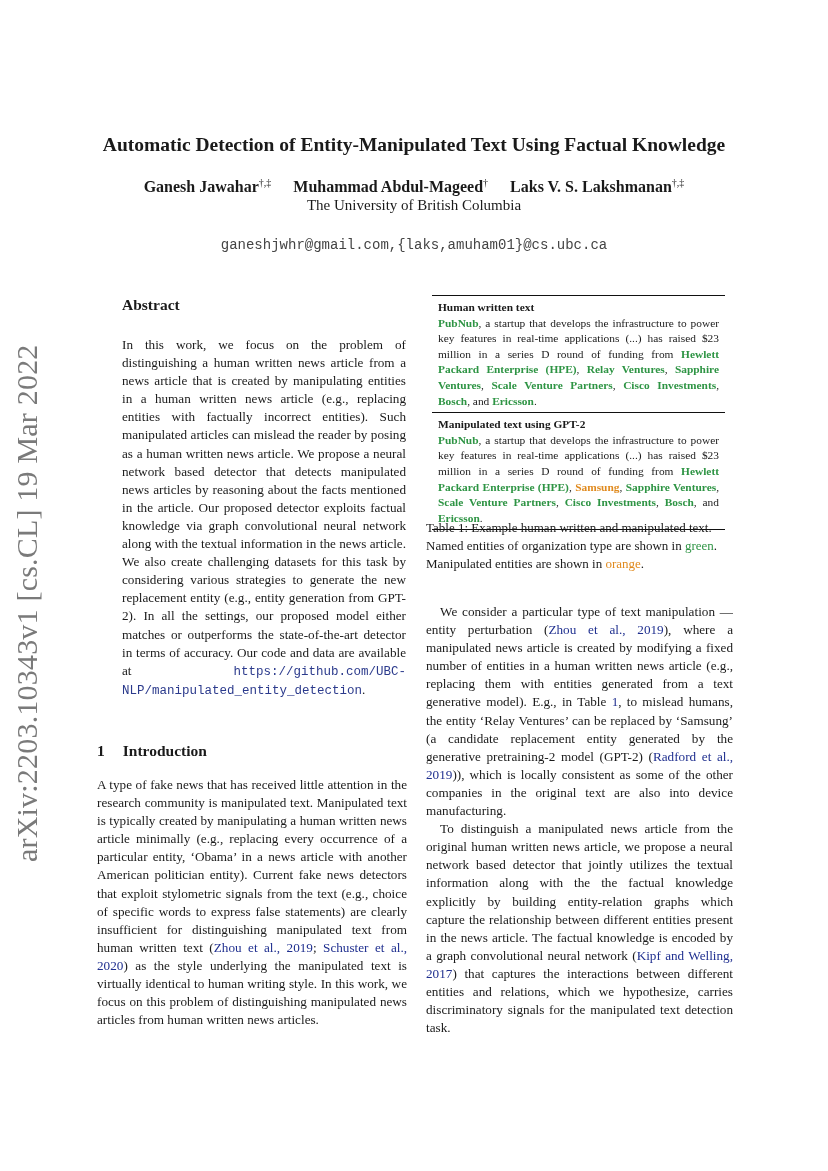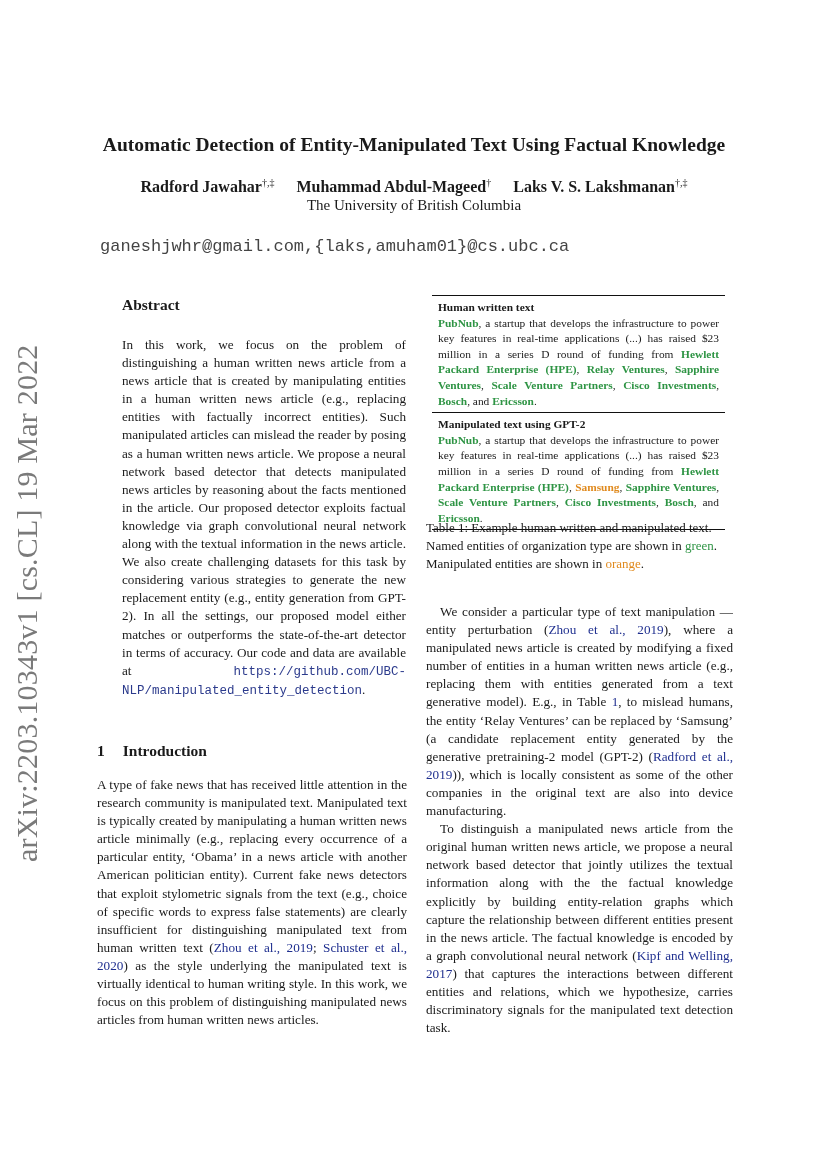--- a/index.html
+++ b/index.html
@@ -7,22 +7,22 @@
          font-family: "Liberation Serif", "DejaVu Serif", serif; color: #1a1a1a; }
   .arxiv { position: absolute; left: 10px; top: 862px; transform-origin: 0 0; transform: rotate(-90deg);
            font-size: 30px; color: #7a7a7a; white-space: nowrap; letter-spacing: 0.2px; }
   .title { position: absolute; left: 100px; width: 628px; top: 107px; text-align: center;
            font-weight: bold; font-size: 19.5px; line-height: 24px; margin-top: 26px; }
   .authors { position: absolute; left: 100px; width: 628px; top: 177px; text-align: center;
              font-weight: bold; font-size: 16px; }
   .authors span.a { margin: 0 9px; }
   sup { font-size: 10px; font-weight: normal; }
   .affil { position: absolute; left: 100px; width: 628px; top: 195px; text-align: center; font-size: 15px; line-height: 21px; }
-  .email { position: absolute; left: 100px; width: 628px; top: 237px; text-align: left;
-           font-family: "Liberation Mono", "DejaVu Sans Mono", monospace; font-size: 17px; color: #444; }
+  .email { position: absolute; left: 100px; width: 628px; top: 237px; text-align: center;
+           font-family: "Liberation Mono", "DejaVu Sans Mono", monospace; font-size: 14px; color: #444; }
   .col { position: absolute; font-size: 13.2px; line-height: 18.1px; text-align: justify; hyphens: manual; }
   .abstract-h { position: absolute; left: 122px; width: 284px; top: 296px; text-align: left; font-weight: bold; font-size: 15.5px; }
   .abstract { left: 122px; width: 284px; top: 336px; }
   .mono-link { font-family: "Liberation Mono", "DejaVu Sans Mono", monospace; color: #2b3a8c; font-size: 12.5px; }
   .link { color: #1f2f8f; }
   .sec-h { position: absolute; left: 97px; top: 742px; font-weight: bold; font-size: 15.5px; }
   .sec-h .num { margin-right: 18px; }
   .intro { left: 97px; width: 310px; top: 776px; }
   .tbl { position: absolute; left: 432px; width: 293px; top: 295px; font-size: 11.4px; line-height: 15.6px; }
   .rule { border-top: 1.4px solid #111; }
@@ -37,21 +37,21 @@
   p { margin: 0; }
 </style>
 </head>
 <body>
 
 <div class="arxiv">arXiv:2203.10343v1  [cs.CL]  19 Mar 2022</div>
 
 <div class="title">Automatic Detection of Entity-Manipulated Text Using Factual Knowledge</div>
 
 <div class="authors">
-  <span class="a"><span>Radford Jawahar</span><sup>†,‡</sup></span>
+  <span class="a"><span>Ganesh Jawahar</span><sup>†,‡</sup></span>
   <span class="a"><span>Muhammad Abdul-Mageed</span><sup>†</sup></span>
   <span class="a"><span>Laks V. S. Lakshmanan</span><sup>†,‡</sup></span>
 </div>
 
 <div class="affil">
   <div>The University of British Columbia</div>
 </div>
 
 <div class="email">ganeshjwhr@gmail.com,{laks,amuham01}@cs.ubc.ca</div>
 

